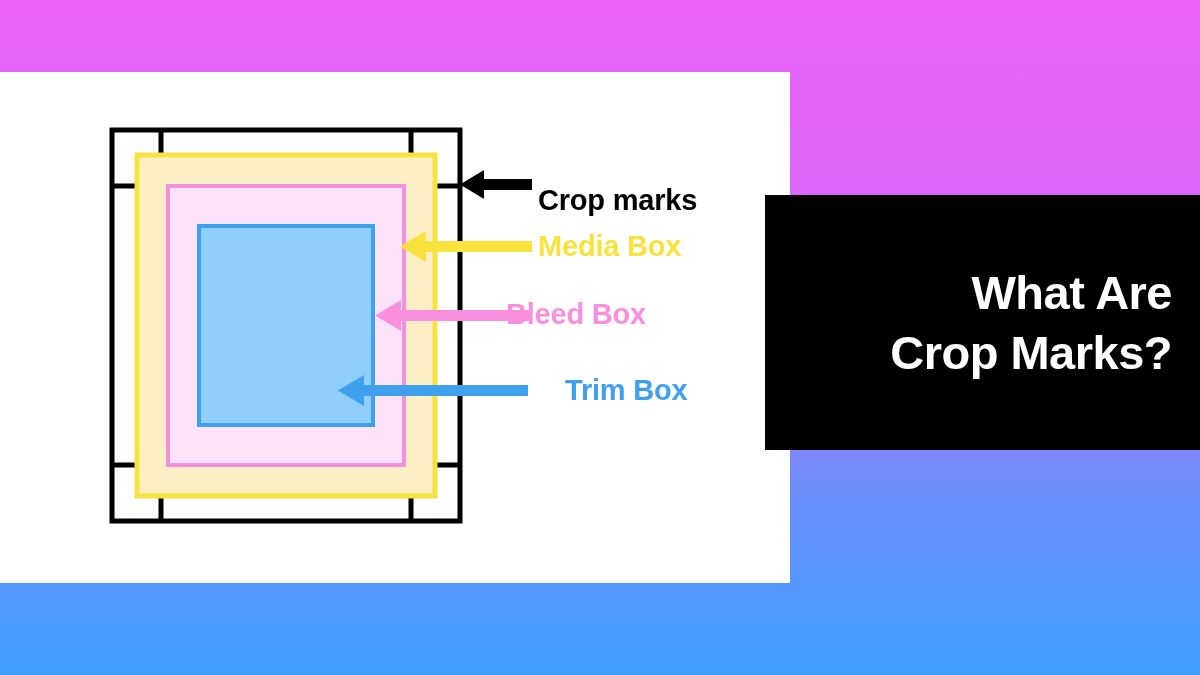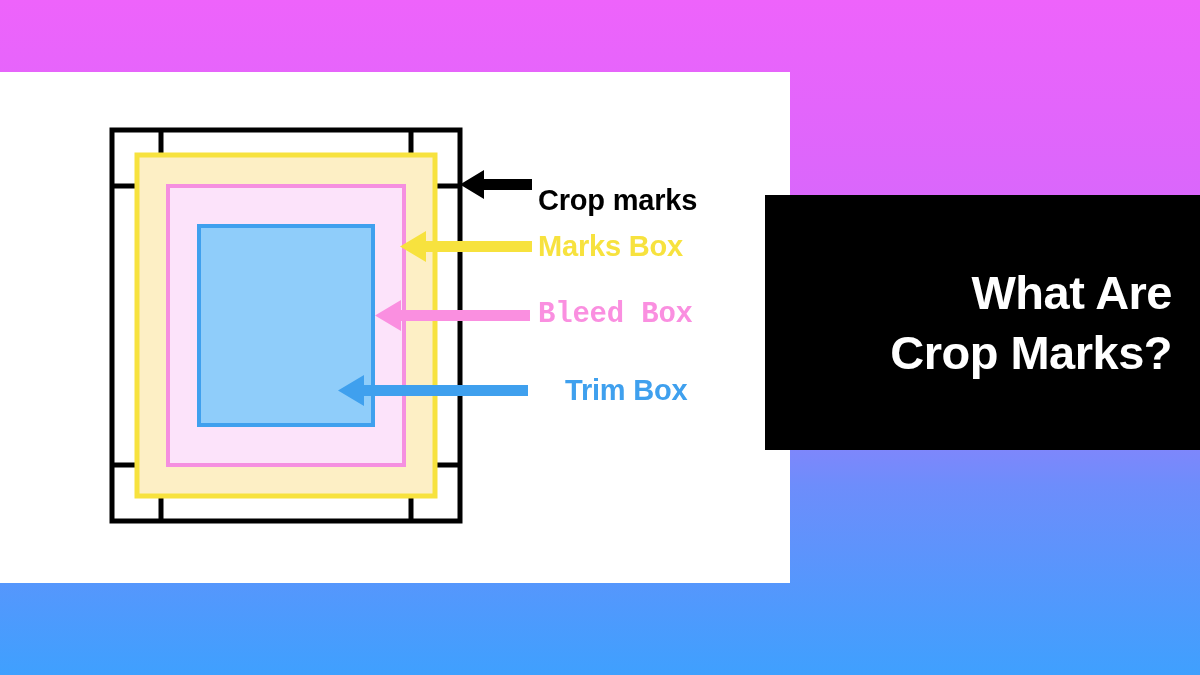--- a/index.html
+++ b/index.html
@@ -71,21 +71,21 @@
   .legend-label {
     position: absolute;
     font-weight: 700;
     font-size: 29px;
     letter-spacing: -0.2px;
     white-space: nowrap;
     font-family: "Liberation Sans", sans-serif;
   }
   #label-crop-marks { left: 538px; top: 168px; color: #000000; margin-top: 16px; }
   #label-media-box  { left: 538px; top: 230px; color: #f7e23e; }
-  #label-bleed-box  { left: 538px; top: 298px; color: #fa8fe0; font-family: Liberation Mono, monospace; }
+  #label-bleed-box  { left: 506px; top: 298px; color: #fa8fe0; }
   #label-trim-box   { left: 565px; top: 374px; color: #3fa0ee; }
 </style>
 </head>
 <body>
 
 <div id="stage">
 
   <div id="white-panel"></div>
 
   <div id="diagram">
@@ -127,21 +127,21 @@
       </g>
 
       <g>
         <path d="M 238 270.5 L 264 255 L 264 265 L 428 265 L 428 276 L 264 276 L 264 286 Z" fill="#3fa0ee"></path>
       </g>
 
     </svg>
   </div>
 
   <div class="legend-label" id="label-crop-marks">Crop marks</div>
-  <div class="legend-label" id="label-media-box">Marks Box</div>
+  <div class="legend-label" id="label-media-box">Media Box</div>
   <div class="legend-label" id="label-bleed-box">Bleed Box</div>
   <div class="legend-label" id="label-trim-box">Trim Box</div>
 
   <div id="title-block">
     <div id="title-text">What Are
 Crop Marks?</div>
   </div>
 
 </div>
 

